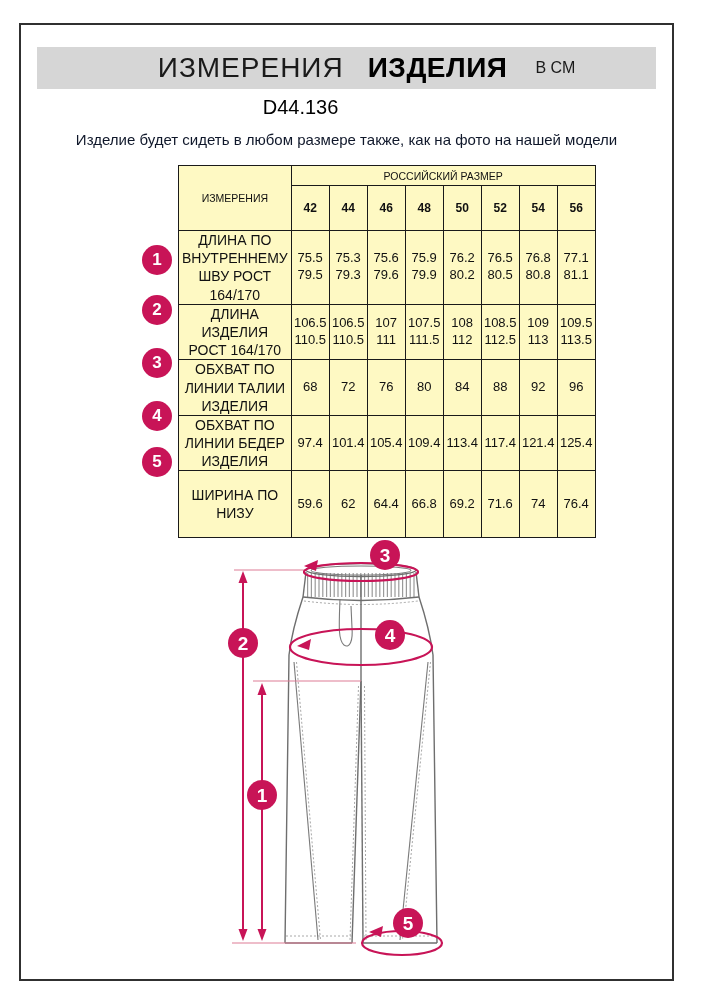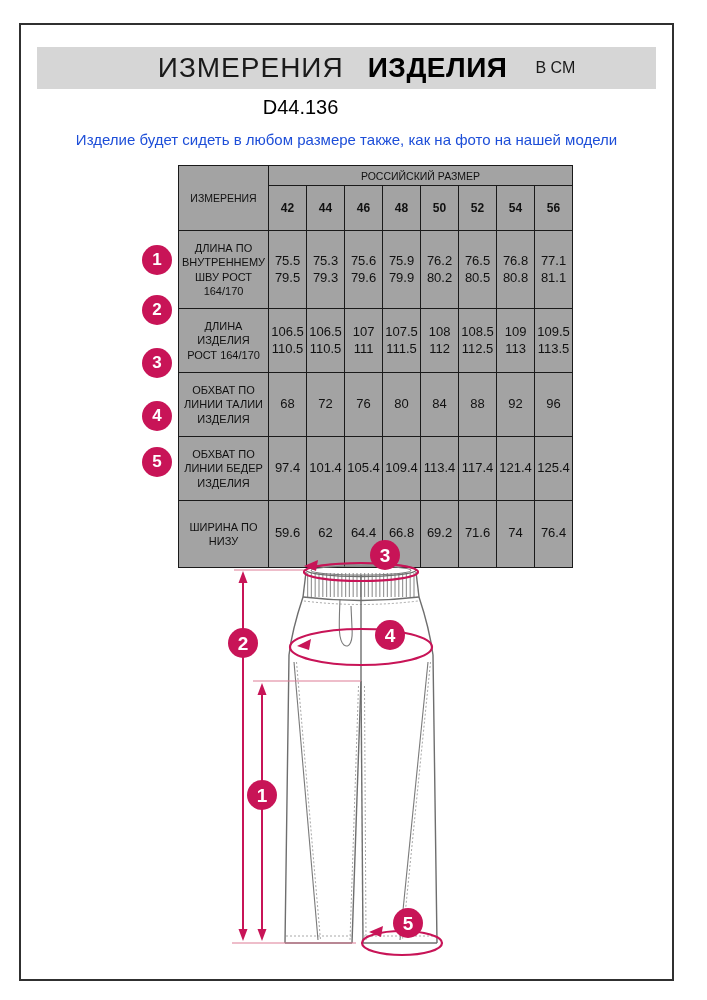--- a/index.html
+++ b/index.html
@@ -8,27 +8,27 @@
   .page { position:relative; width:707px; height:1000px; background:#fff; overflow:hidden; }
   .frame { position:absolute; left:19px; top:23px; width:655px; height:958px; border:2px solid #303030; background:#fff; }
 
   .titlebar { position:absolute; left:37px; top:47px; width:619px; height:42px; background:#d6d6d6;
               display:flex; align-items:center; justify-content:center; gap:24px; padding-left:40px; }
   .title-main { font-size:28px; font-weight:400; letter-spacing:1px; color:#1a1a1a; }
   .title-bold { font-size:28px; font-weight:700; letter-spacing:0.5px; color:#000; }
   .title-unit { font-size:16px; font-weight:400; color:#1a1a1a; margin-left:4px; }
 
   .code { position:absolute; left:19px; top:96px; width:563px; text-align:center; font-size:20px; color:#000; }
-  .subtitle { position:absolute; left:19px; top:131px; width:655px; text-align:center; font-size:15px; color:#1d4ed8; }
+  .subtitle { position:absolute; left:19px; top:131px; width:655px; text-align:center; font-size:15px; color:#0f172a; }
 
   table.meas { position:absolute; left:178px; top:165px; border-collapse:collapse; table-layout:fixed; }
-  table.meas td, table.meas th { border:1px solid #1a1a1a; text-align:center; vertical-align:middle; background:#a3a3a3; }
+  table.meas td, table.meas th { border:1px solid #1a1a1a; text-align:center; vertical-align:middle; background:#fef9c3; }
   th.group { height:20px; font-size:10.5px; font-weight:400; }
   th.size  { width:38px; height:45px; font-size:12px; font-weight:700; }
-  td.lbl   { width:77px; font-size:11px; font-weight:400; line-height:1.3; padding:10px 3px; text-transform:uppercase; }
+  td.lbl   { width:77px; font-size:14px; font-weight:400; line-height:1.3; padding:0 3px; text-transform:uppercase; }
   th.mcol  { width:77px; font-size:10.5px; font-weight:400; }
   td.val   { width:38px; font-size:13px; white-space:pre-line; line-height:1.3; }
   tr.r1 td { height:57px; } tr.r2 td { height:53px; } tr.r3 td { height:55px; }
   tr.r4 td { height:53px; } tr.r5 td { height:67px; }
 
   .badge { position:absolute; width:30px; height:30px; border-radius:50%; background:#c81457; color:#fff;
            display:flex; align-items:center; justify-content:center; font-size:17px; font-weight:700; }
   .b1 { left:142px; top:245px; } .b2 { left:142px; top:295px; } .b3 { left:142px; top:348px; }
   .b4 { left:142px; top:401px; } .b5 { left:142px; top:447px; }
 

